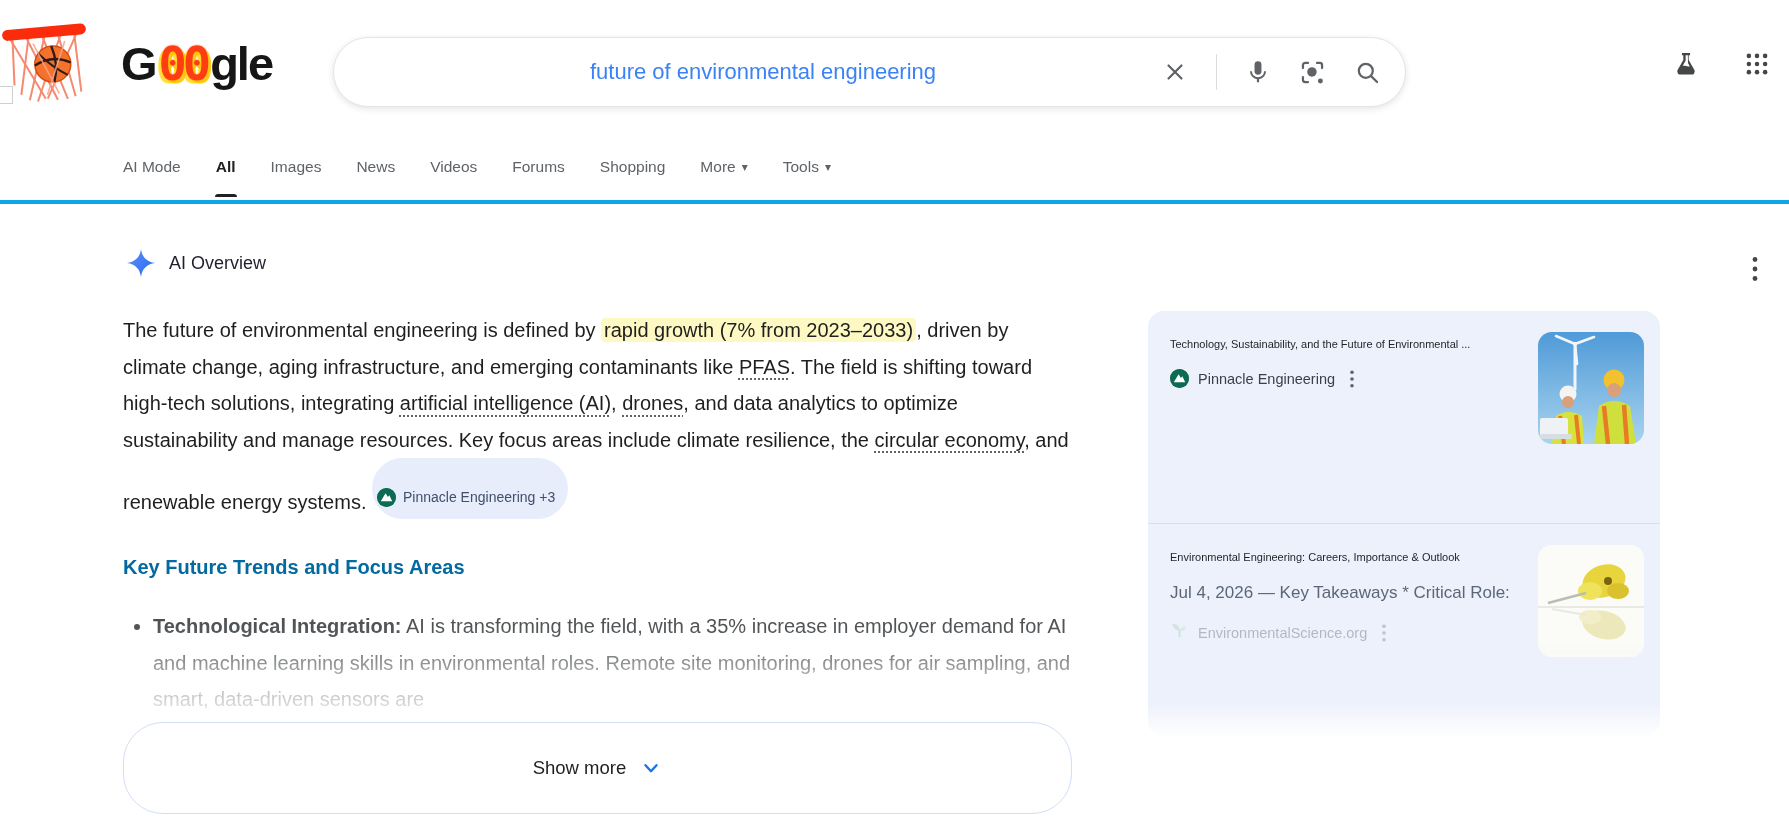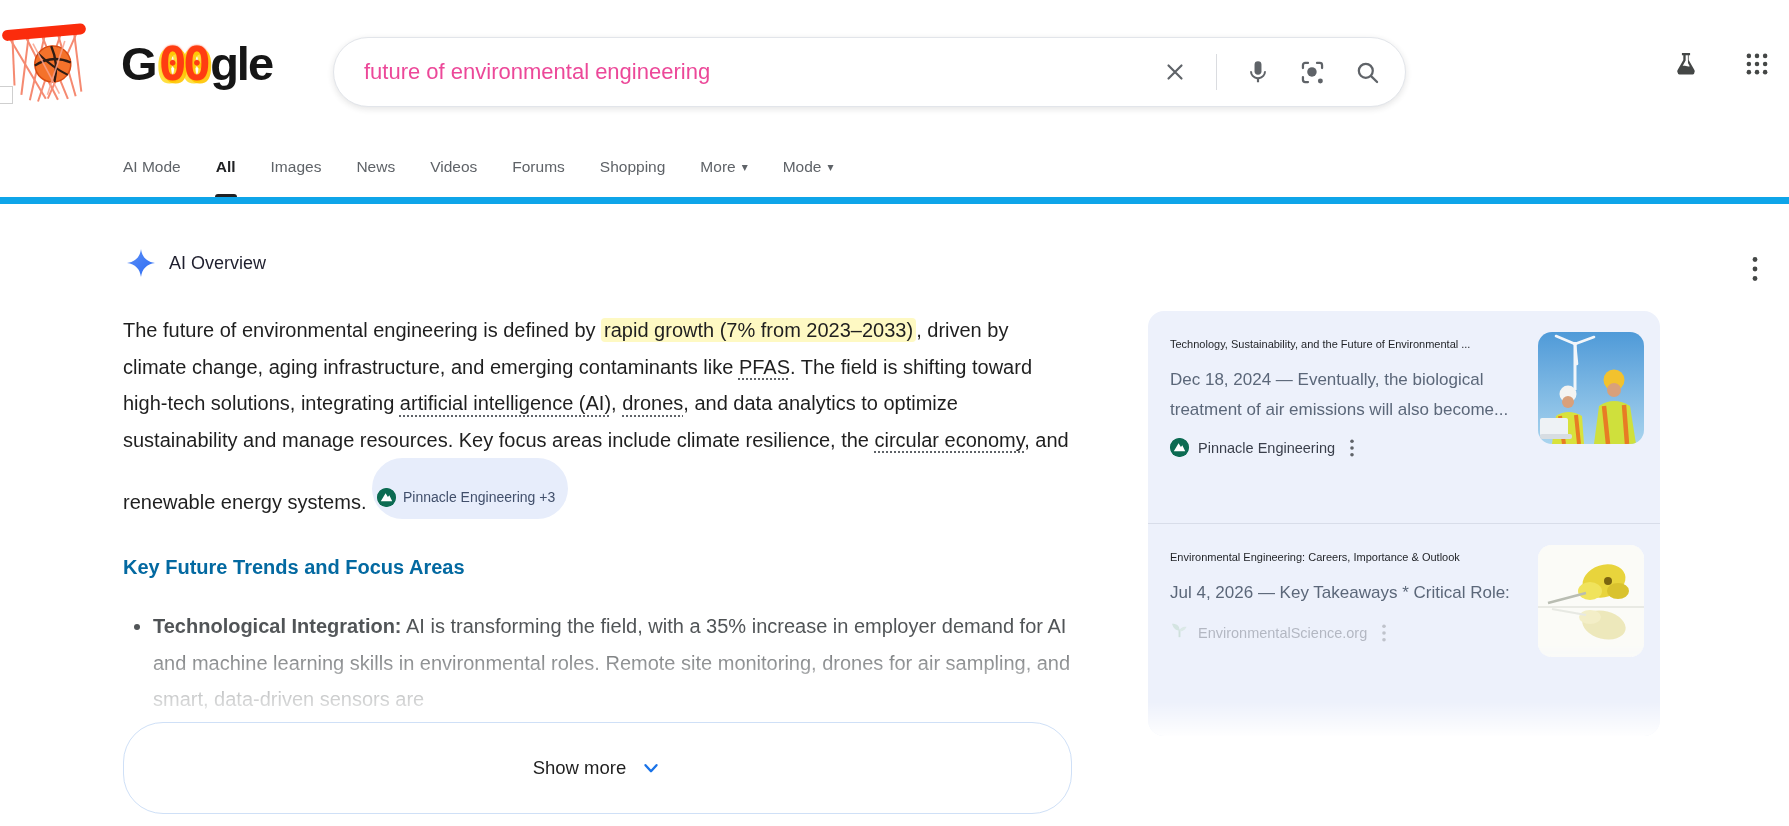--- a/index.html
+++ b/index.html
@@ -13,30 +13,30 @@
   .wordmark { position:absolute; left:121px; top:36px; font-size:47px; font-weight:700;
     letter-spacing:-2px; line-height:56px; white-space:nowrap; }
   .wm-black { color:#161616; }
   .wm-flame { color:#ff3d12; text-shadow:3px 3px 0 rgba(255,196,0,.9), -3px 3px 0 rgba(255,214,0,.75), 0 0 2px #ff3d12;
     font-family:"DejaVu Sans Mono","Liberation Mono",monospace; letter-spacing:-4px; margin:0 3px; }
 
   .searchbar { position:absolute; left:333px; top:37px; width:1073px; height:70px;
     background:#fff; border:1px solid #e2e5ea; border-radius:36px;
     box-shadow:0 2px 6px rgba(32,33,36,.12); display:flex; align-items:center;
     padding:0 24px 0 30px; }
-  .search-text { flex:1; font-size:22px; color:#ec4899; white-space:nowrap; overflow:hidden; }
+  .search-text { flex:1; font-size:22px; color:#3b82f6; white-space:nowrap; overflow:hidden;text-align:center; }
   .sb-icons { display:flex; align-items:center; gap:28px; }
   .icon-btn { display:flex; align-items:center; justify-content:center; cursor:pointer; background:none; border:none; }
   .vdiv { width:1px; height:36px; background:#dadce0; }
 
   .top-right { position:absolute; left:1672px; top:50px; display:flex; align-items:center; gap:44px; }
 
   
   .tabsbar { position:absolute; left:0; top:130px; width:1789px; height:74px;
-    border-bottom:7px solid #0ea5e9; }
+    border-bottom:4px solid #0ea5e9; }
   .tabs { position:absolute; left:123px; top:0; height:73px; display:flex; align-items:center; gap:35px; }
   .tab { font-size:15.5px; color:#5f6368; position:relative; height:73px; display:flex;
     align-items:center; gap:6px; cursor:pointer; white-space:nowrap; }
   .tab.selected { color:#202124; font-weight:700; }
   .tab.selected::after { content:""; position:absolute; left:-1px; right:-1px; bottom:6px;
     height:3px; background:#202124; border-radius:3px 3px 0 0; }
   .tab .arrow { font-size:12px; color:#5f6368; }
 
   
   .ai-head { position:absolute; left:127px; top:249px; display:flex; align-items:center; gap:14px; }
@@ -207,21 +207,21 @@
         <span>Forums</span>
       </div>
     <div class="tab">
         <span>Shopping</span>
       </div>
     <div class="tab">
         <span>More</span>
         <span class="arrow">▾</span>
       </div>
     <div class="tab">
-        <span>Mode</span>
+        <span>Tools</span>
         <span class="arrow">▾</span>
       </div>
   </div>
 </div>
 
 <div class="ai-head">
   <svg width="28" height="28" viewBox="0 0 24 24">
     <defs>
       <linearGradient id="sparkg" x1="0" y1="0" x2="1" y2="1">
         <stop offset="0" stop-color="#5c8ff7"></stop>
@@ -264,21 +264,20 @@
   <span class="showmore-label">Show more</span>
   <svg width="22" height="22" viewBox="0 0 24 24">
     <path d="M6 9 L12 15.5 L18 9" fill="none" stroke="#1a73e8" stroke-width="2.6" stroke-linecap="round" stroke-linejoin="round"></path>
   </svg>
 </button>
 
 <div class="sidebar">
 
   <div class="side-card card1">
     <div class="sc-title">Technology, Sustainability, and the Future of Environmental ...</div>
-    <div class="sc-snippet">Dec 18, 2024 — Eventually, the biological treatment of air emissions will also become...</div>
     <div class="sc-source">
       <span class="mini-logo">
         <svg width="19" height="19" viewBox="0 0 20 20">
             <circle cx="10" cy="10" r="10" fill="#0c6b52"></circle>
             <path d="M4 14 L9 5.5 L11.5 9.5 L13 7.5 L16 14 Z" fill="#fff"></path>
           </svg>
       </span>
       <span class="sc-source-name">Pinnacle Engineering</span>
       <button class="icon-btn" style="margin-left:6px">
         <svg width="4" height="18" viewBox="0 0 4 18">

